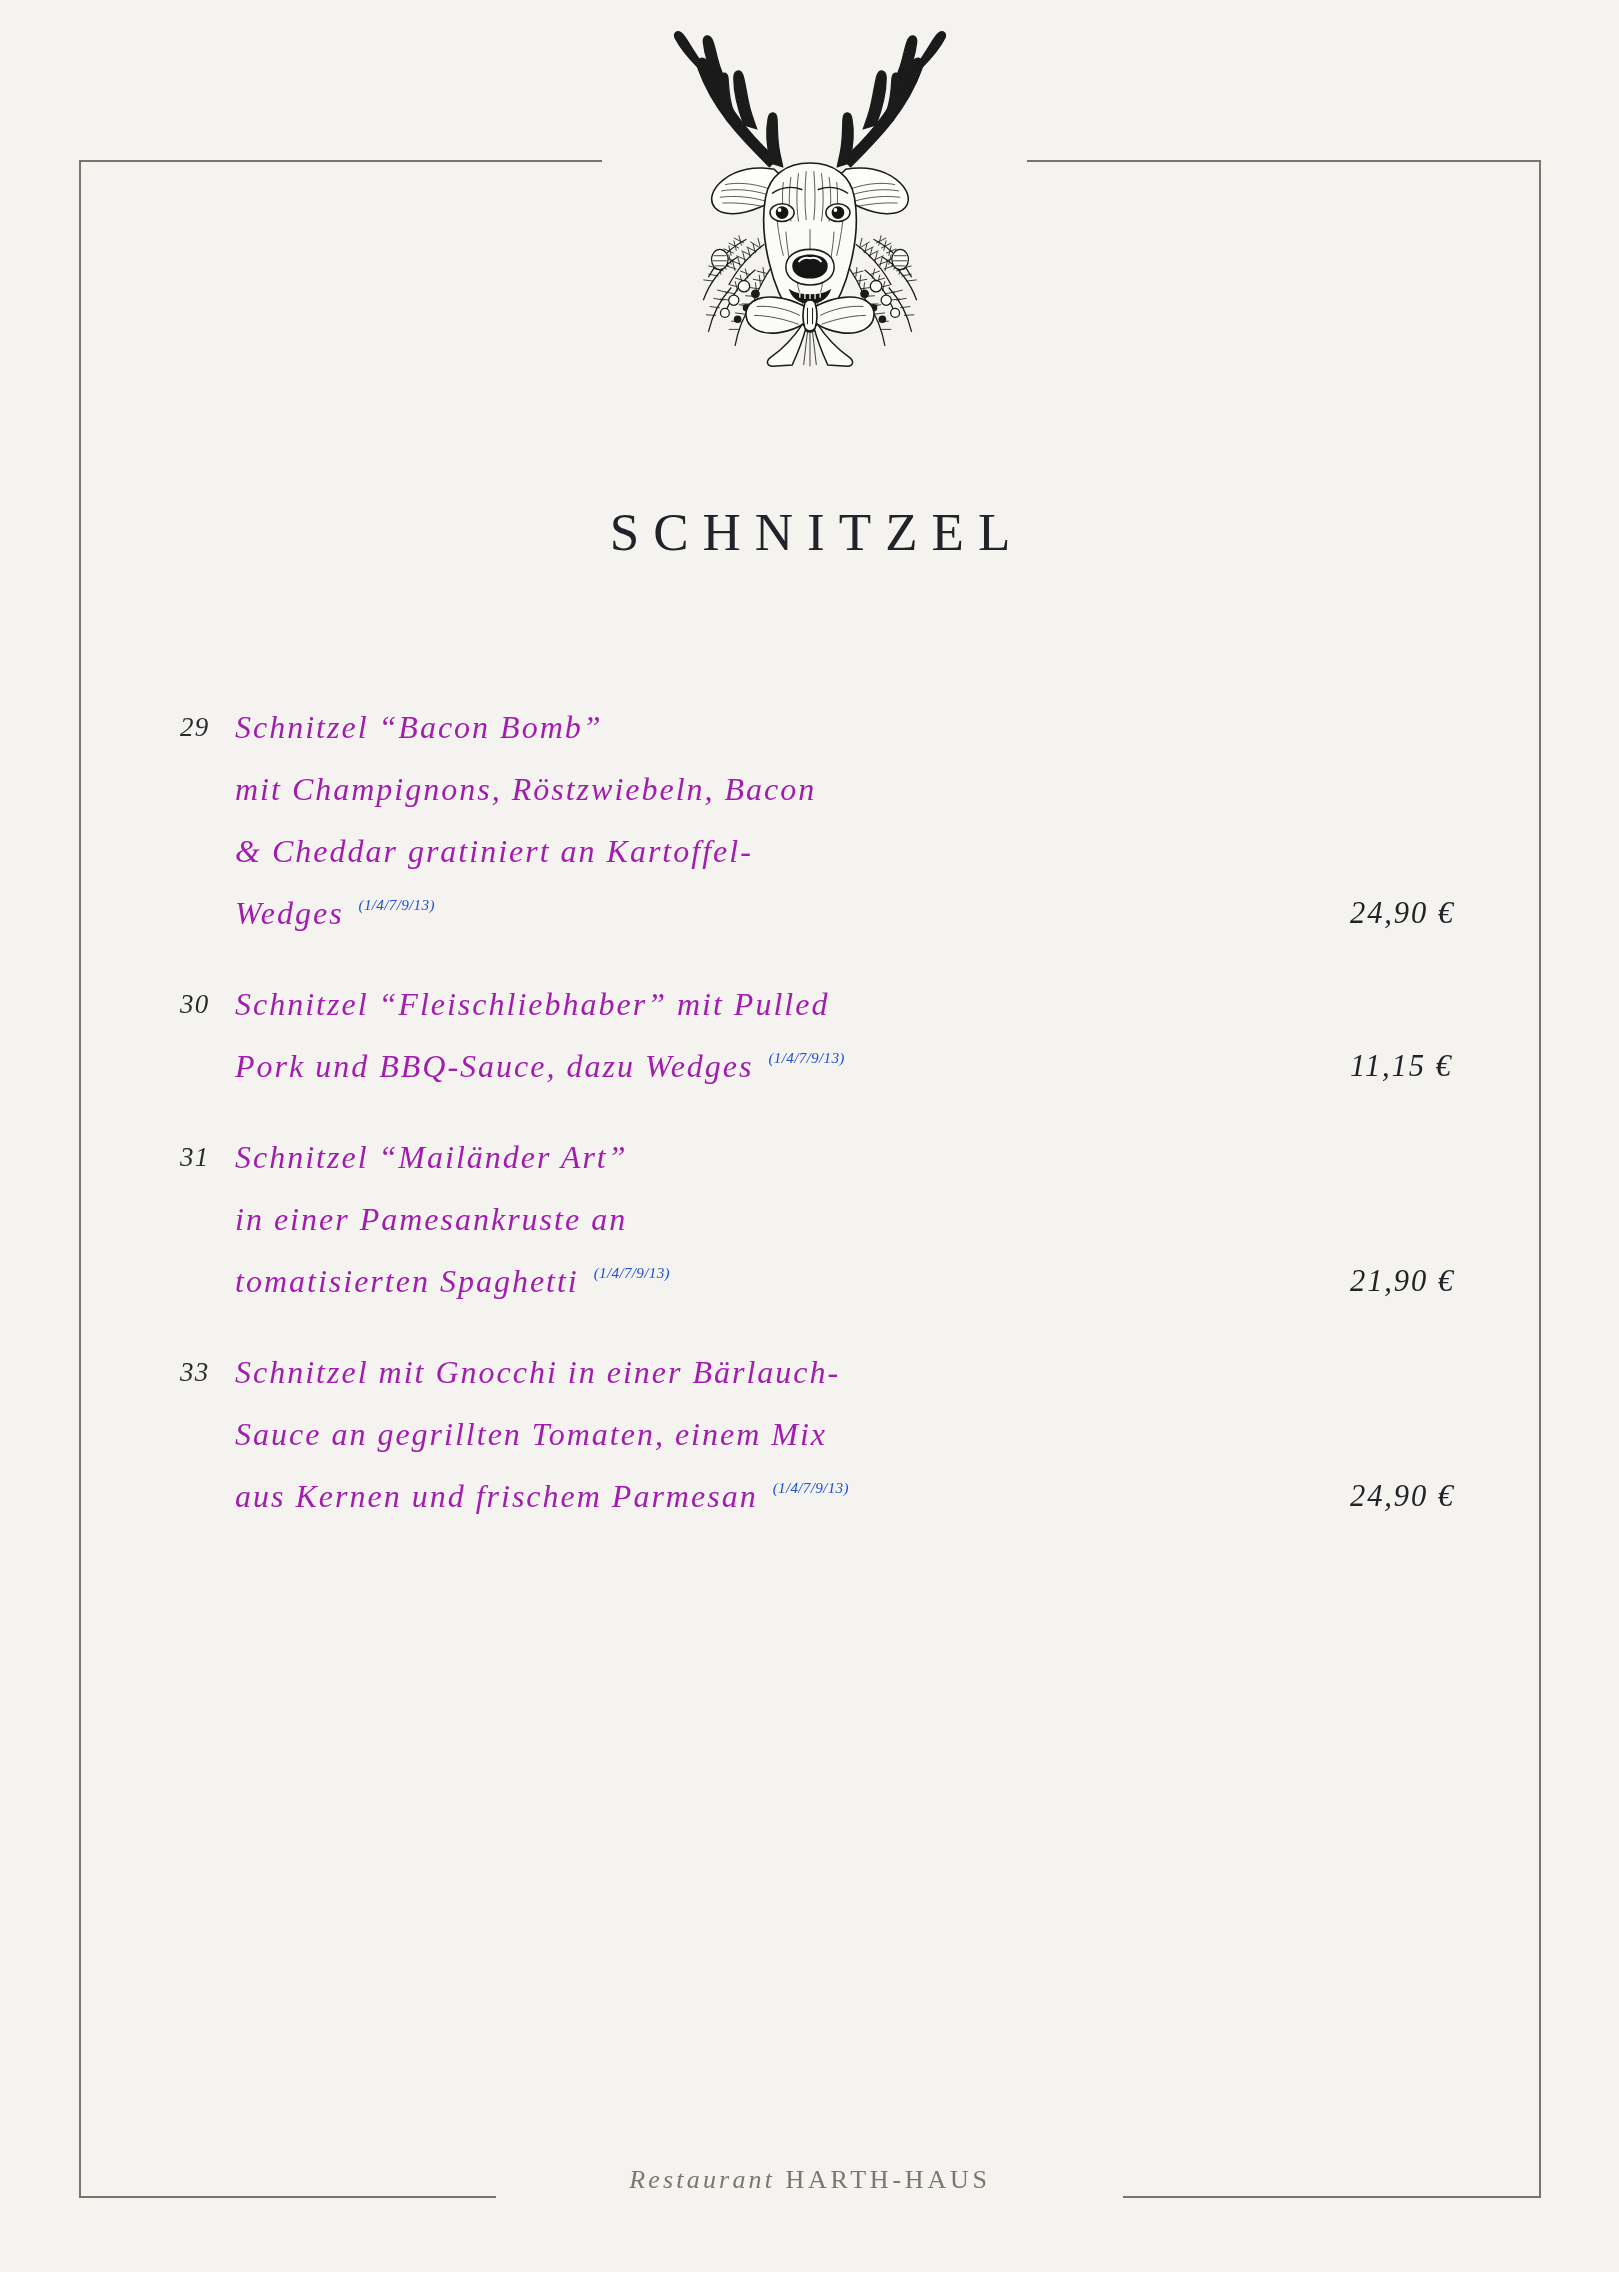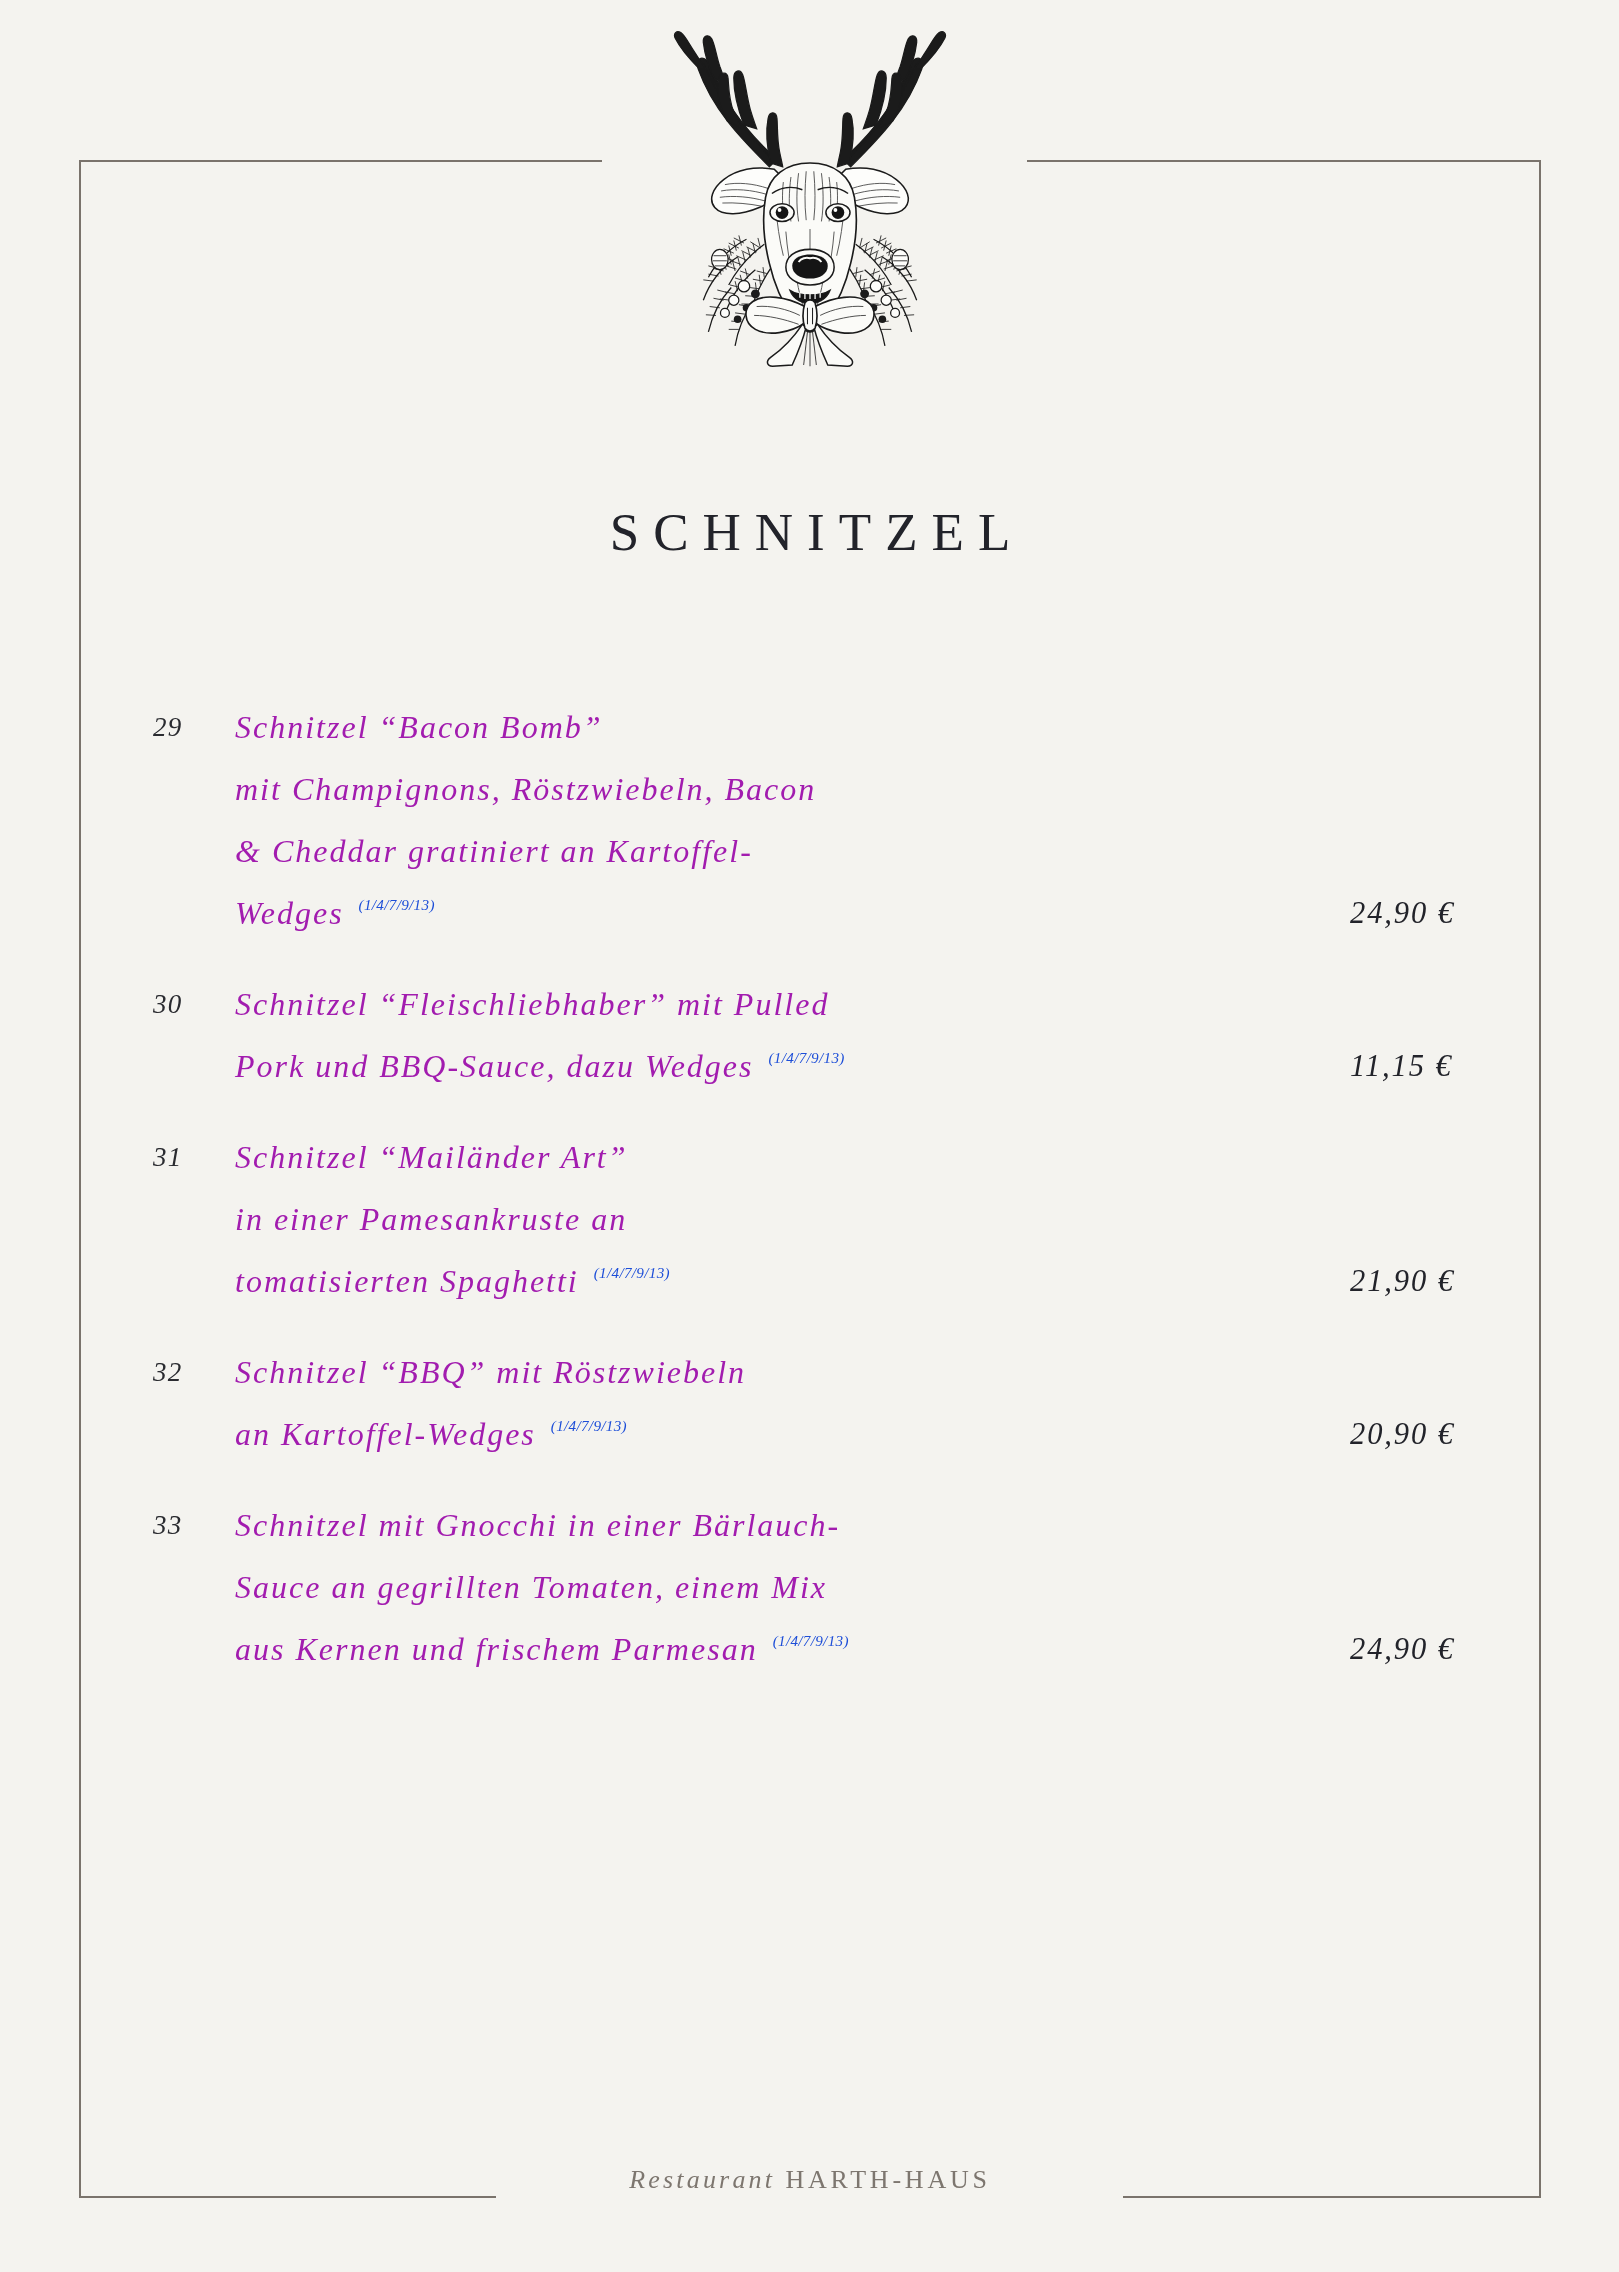--- a/index.html
+++ b/index.html
@@ -73,21 +73,21 @@
     width: 1462px;
   }
   .menu-item {
     display: flex;
     align-items: flex-start;
     margin-bottom: 29px;
   }
   .item-number {
     width: 147px;
     flex: 0 0 147px;
-    padding-left: 74px;
+    padding-left: 101px;
     box-sizing: border-box;
     font-style: italic;
     font-size: 27px;
     letter-spacing: 1.3px;
     color: #2a2b30;
     line-height: 62px;
   }
   .item-body {
     flex: 1 1 auto;
     padding-left: 9px;
@@ -500,28 +500,20 @@
   <div class="menu-item">
     <div class="item-number">31</div>
     <div class="item-body">
       <span class="item-desc">Schnitzel “Mailänder Art”
 in einer Pamesankruste an
 tomatisierten Spaghetti</span><span class="allergens">(1/4/7/9/13)</span>
     </div>
     <div class="item-price">21,90 €</div>
   </div>
 
-  <div class="menu-item">
-    <div class="item-number">32</div>
-    <div class="item-body">
-      <span class="item-desc">Schnitzel “BBQ” mit Röstzwiebeln
-an Kartoffel-Wedges</span><span class="allergens">(1/4/7/9/13)</span>
-    </div>
-    <div class="item-price">20,90 €</div>
-  </div>
 
   <div class="menu-item">
     <div class="item-number">33</div>
     <div class="item-body">
       <span class="item-desc">Schnitzel mit Gnocchi in einer Bärlauch-
 Sauce an gegrillten Tomaten, einem Mix
 aus Kernen und frischem Parmesan</span><span class="allergens">(1/4/7/9/13)</span>
     </div>
     <div class="item-price">24,90 €</div>
   </div>

